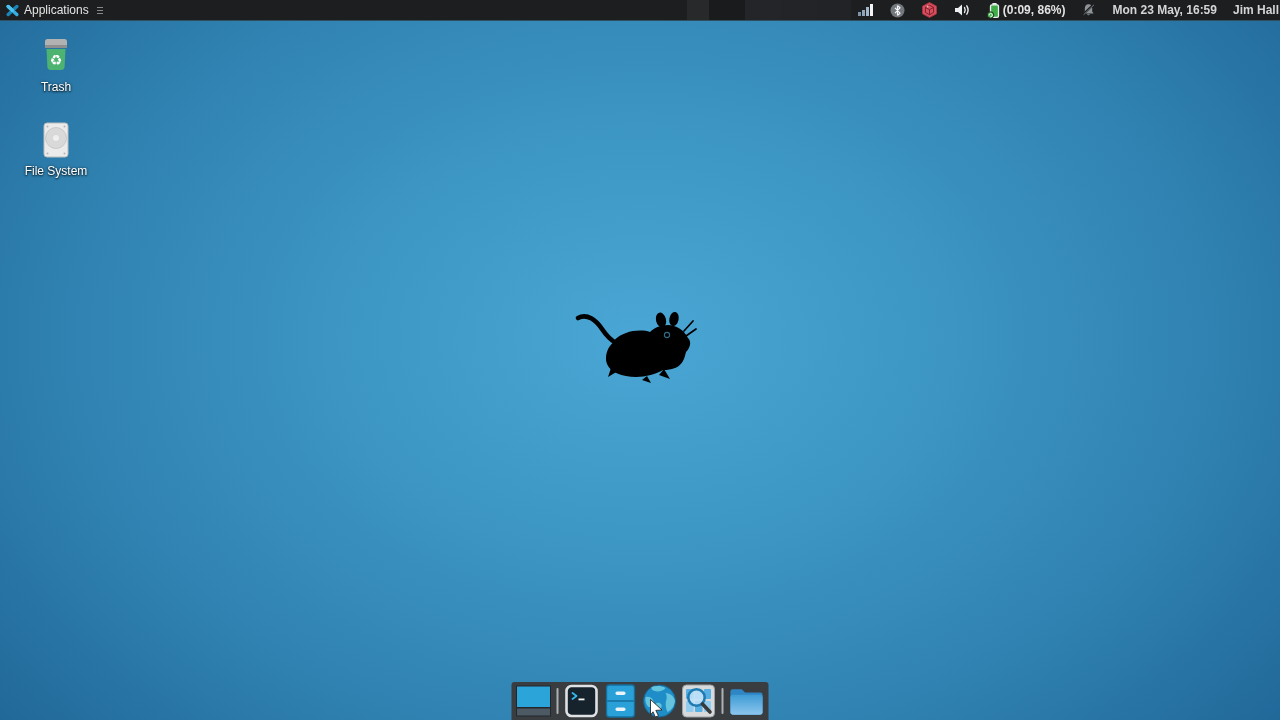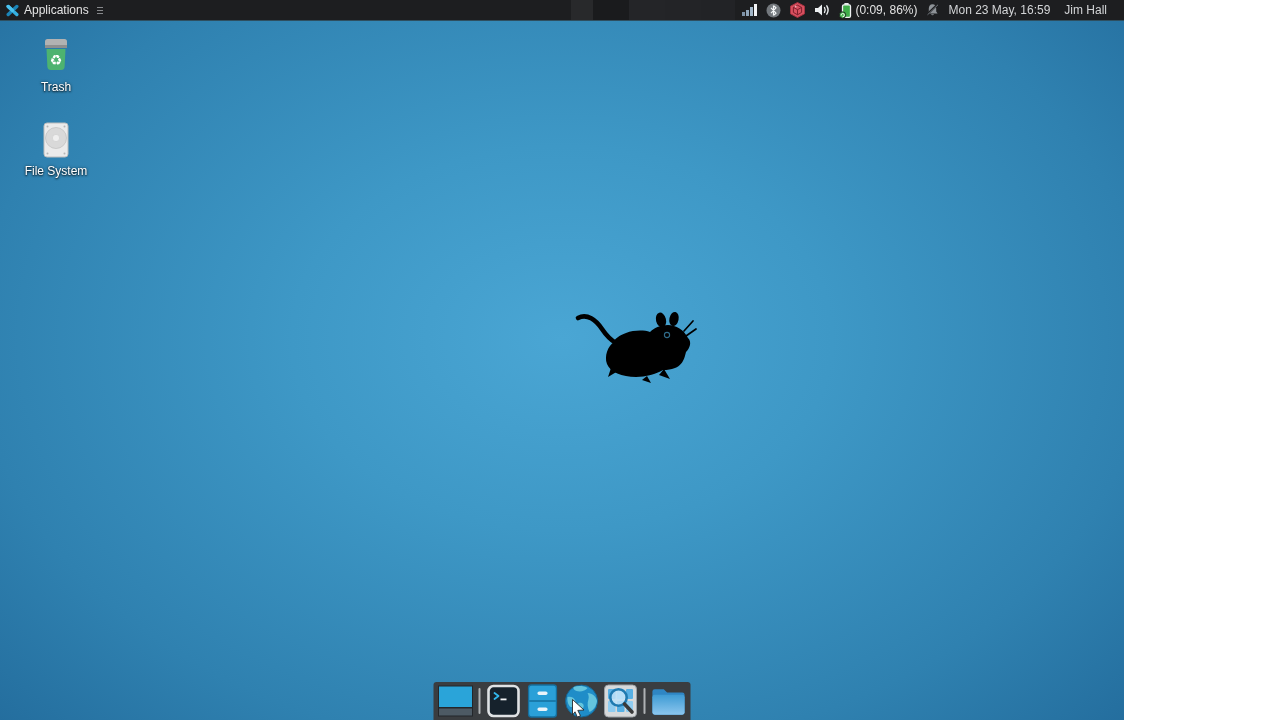--- a/index.html
+++ b/index.html
@@ -3,43 +3,43 @@
 <meta charset="utf-8">
 <style>
   :root{
     --panel-bg:#1d1e20; --panel-text:#e4e4e4;
     --wallpaper-center:#4aa6d4; --wallpaper-mid:#2f81b0; --wallpaper-edge:#1d6293;
     --dock-bg:#3a3d40; --accent-blue:#2aa4d9;
   }
   *{margin:0;padding:0;box-sizing:border-box;}
   html,body{width:1280px;height:720px;overflow:hidden;}
   body{font-family:"Liberation Sans","DejaVu Sans",sans-serif;}
-  .screen{position:relative;width:1124px;height:720px;
+  .screen{position:relative;width:1280px;height:720px;
     background:radial-gradient(ellipse 900px 640px at 50% 47%,
       var(--wallpaper-center) 0%, #3e98c6 30%, var(--wallpaper-mid) 65%, var(--wallpaper-edge) 100%);}
   
   .panel{position:absolute;top:0;left:0;right:0;height:21px;background:var(--panel-bg);
     display:flex;align-items:center;color:var(--panel-text);font-size:12px;
     border-bottom:1px solid rgba(60,120,150,.55);}
   .app-menu{display:flex;align-items:center;gap:5px;padding:0 6px;height:100%;cursor:default;}
   .handle{display:flex;flex-direction:column;gap:2px;margin-left:3px;}
   .handle i{display:block;width:6px;height:1px;background:#87898c;}
   .win-area{flex:1;height:100%;display:flex;justify-content:flex-end;}
   .win-area div{height:100%;}
   .seg1{width:22px;background:#28292b;}
   .seg2{width:36px;background:#1a1b1d;}
   .seg3{width:36px;background:#242528;}
   .seg4{width:36px;background:#232427;}
   .seg5{width:34px;background:#222326;}
-  .tray{display:flex;align-items:center;gap:8px;padding:0 17px 0 6px;height:100%;}
+  .tray{display:flex;align-items:center;gap:16px;padding:0 1px 0 6px;height:100%;font-weight:bold;}
   .tray svg{display:block;}
   .battery-group{display:flex;align-items:center;gap:2px;}
   .battery-text{font-size:12px;color:#e2e2e2;}
   .clock{color:#d3d5d7;}
-  .user{margin-left:6px;color:#d3d5d7;}
+  .user{margin-left:0;color:#d3d5d7;}
   
   .desk-icons{position:absolute;left:17px;top:34px;display:flex;flex-direction:column;gap:16px;}
   .desk-item{width:78px;height:68px;display:flex;flex-direction:column;align-items:center;
     justify-content:flex-start;cursor:default;border-radius:3px;}
   .desk-item .ic{height:46px;display:flex;align-items:center;justify-content:center;}
   .desk-label{font-size:12px;color:#fff;text-shadow:0 1px 2px rgba(0,0,0,.85),0 0 3px rgba(0,0,0,.5);
     margin-top:0;white-space:nowrap;}
   
   .mouse-logo{position:absolute;left:563px;top:303px;}
   

